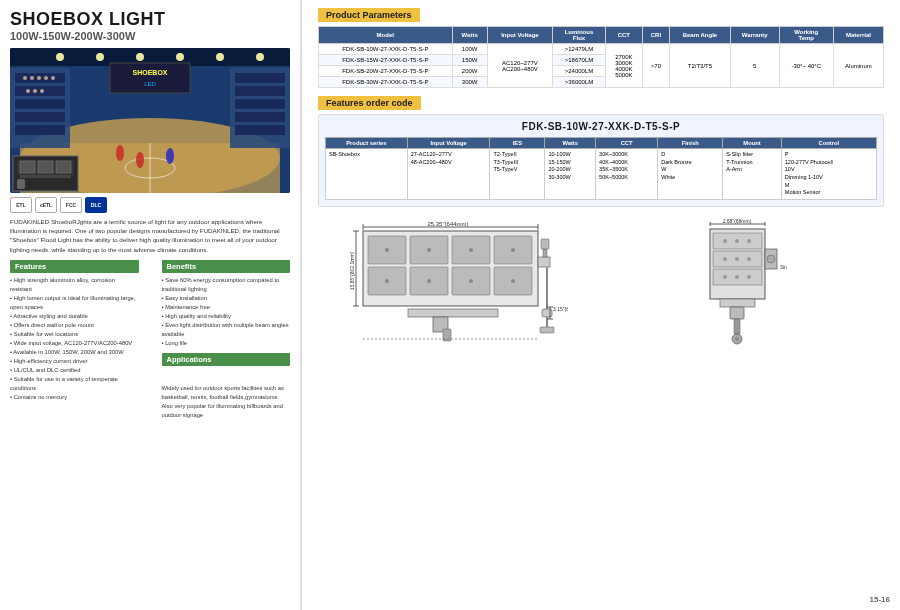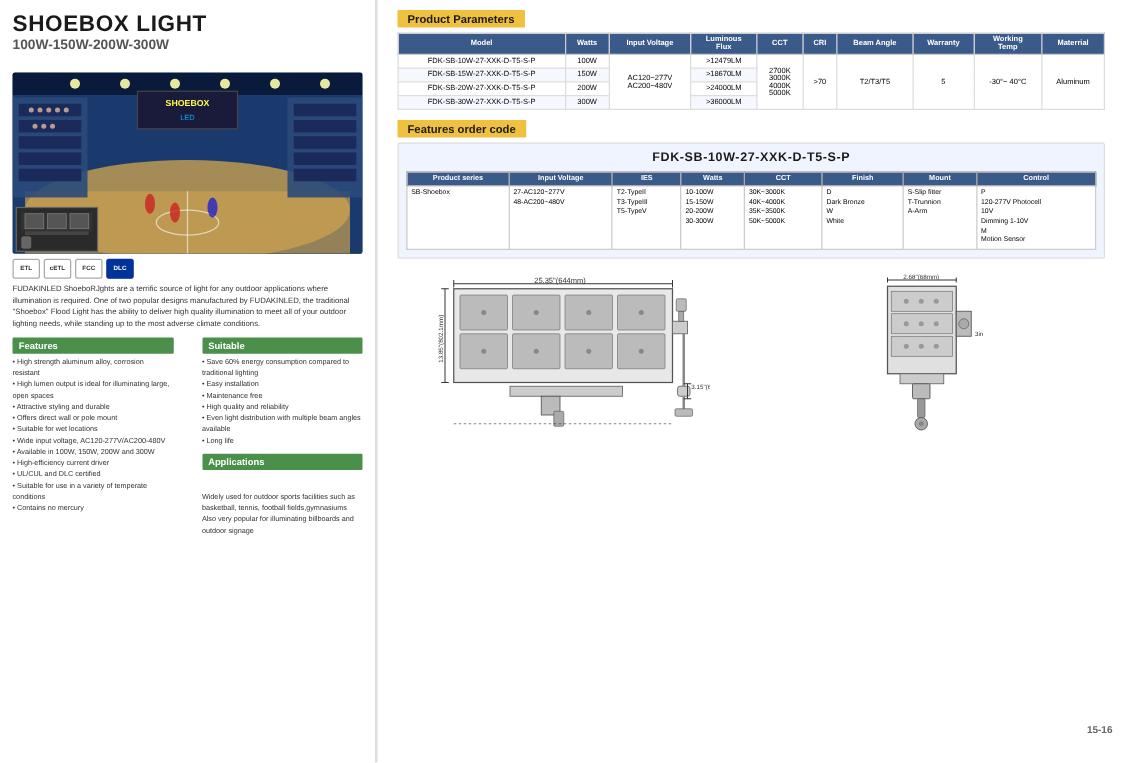--- a/index.html
+++ b/index.html
@@ -25,21 +25,21 @@
       font-size: 18px;
       font-weight: 900;
       color: #1a1a1a;
       line-height: 1.1;
       letter-spacing: 0.5px;
     }
     .product-subtitle {
       font-size: 11px;
       font-weight: 600;
       color: #555;
-      margin-bottom: 16px;
+      margin-bottom: 6px;
     }
     .image-container {
       width: 100%;
       height: 145px;
       background: linear-gradient(135deg, #1a3a6e 0%, #2d6aa0 40%, #1a3a6e 70%, #0d1f3c 100%);
       position: relative;
       overflow: hidden;
       border-radius: 2px;
     }
     .cert-logos {
@@ -336,21 +336,21 @@
         <li>Suitable for wet locations</li>
         <li>Wide input voltage, AC120-277V/AC200-480V</li>
         <li>Available in 100W, 150W, 200W and 300W</li>
         <li>High-efficiency current driver</li>
         <li>UL/CUL and DLC certified</li>
         <li>Suitable for use in a variety of temperate conditions</li>
         <li>Contains no mercury</li>
       </ul>
     </div>
     <div class="feature-col">
-      <div class="benefits-header">Suitable</div>
+      <div class="benefits-header">Benefits</div>
       <ul class="feature-list">
         <li>Save 60% energy consumption compared to   traditional lighting</li>
         <li>Easy installation</li>
         <li>Maintenance free</li>
         <li>High quality and reliability</li>
         <li>Even light distribution with multiple beam  angles available</li>
         <li>Long life</li>
       </ul>
 
       <div style="margin-top:5px;">
@@ -537,13 +537,13 @@
           <circle cx="47" cy="120" r="5" fill="#aaa" stroke="#555" stroke-width="0.7"></circle>
           <circle cx="47" cy="120" r="2" fill="#888"></circle>
 
           <text x="90" y="50" font-size="5" fill="#333">3in</text>
         </svg>
       </div>
     </div>
   </div>
 </div>
 
-<div class="page-number" style="position:fixed;bottom:22px;right:10px;font-size:8px;color:#666;font-weight:bold;">15-16</div>
+<div class="page-number" style="position:fixed;bottom:6px;right:10px;font-size:8px;color:#666;font-weight:bold;">15-16</div>
 
 </body></html>

